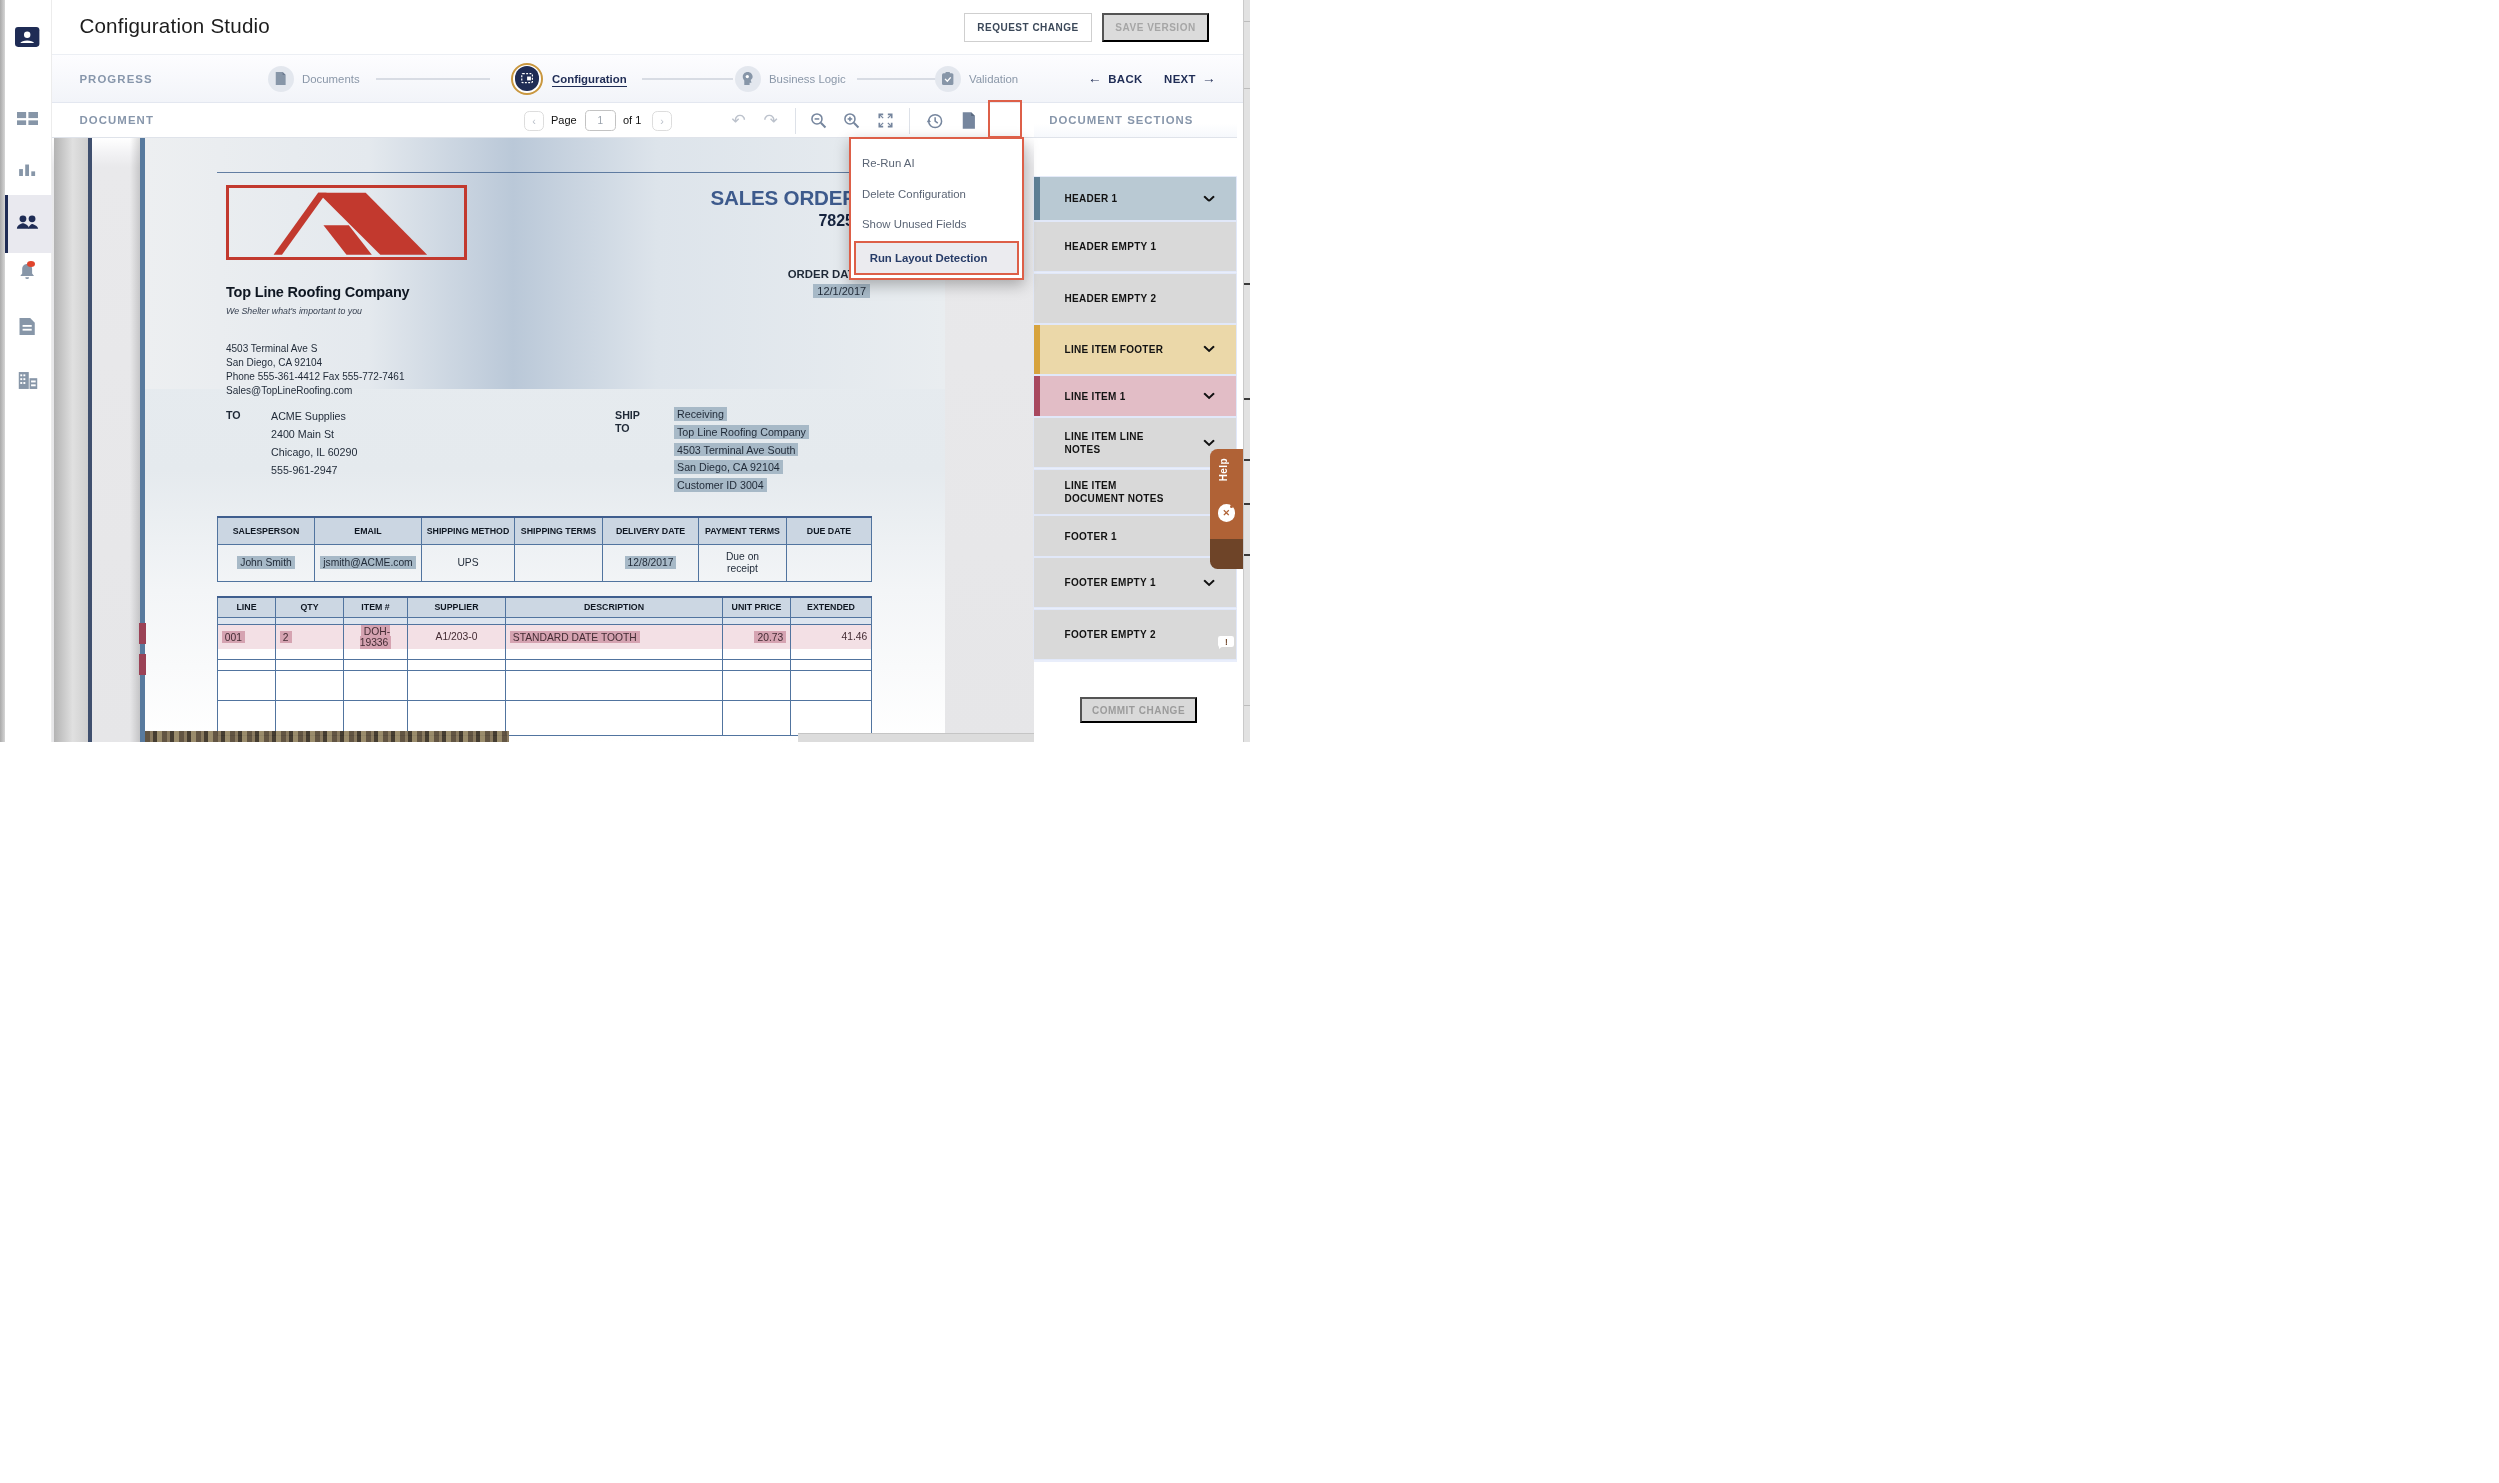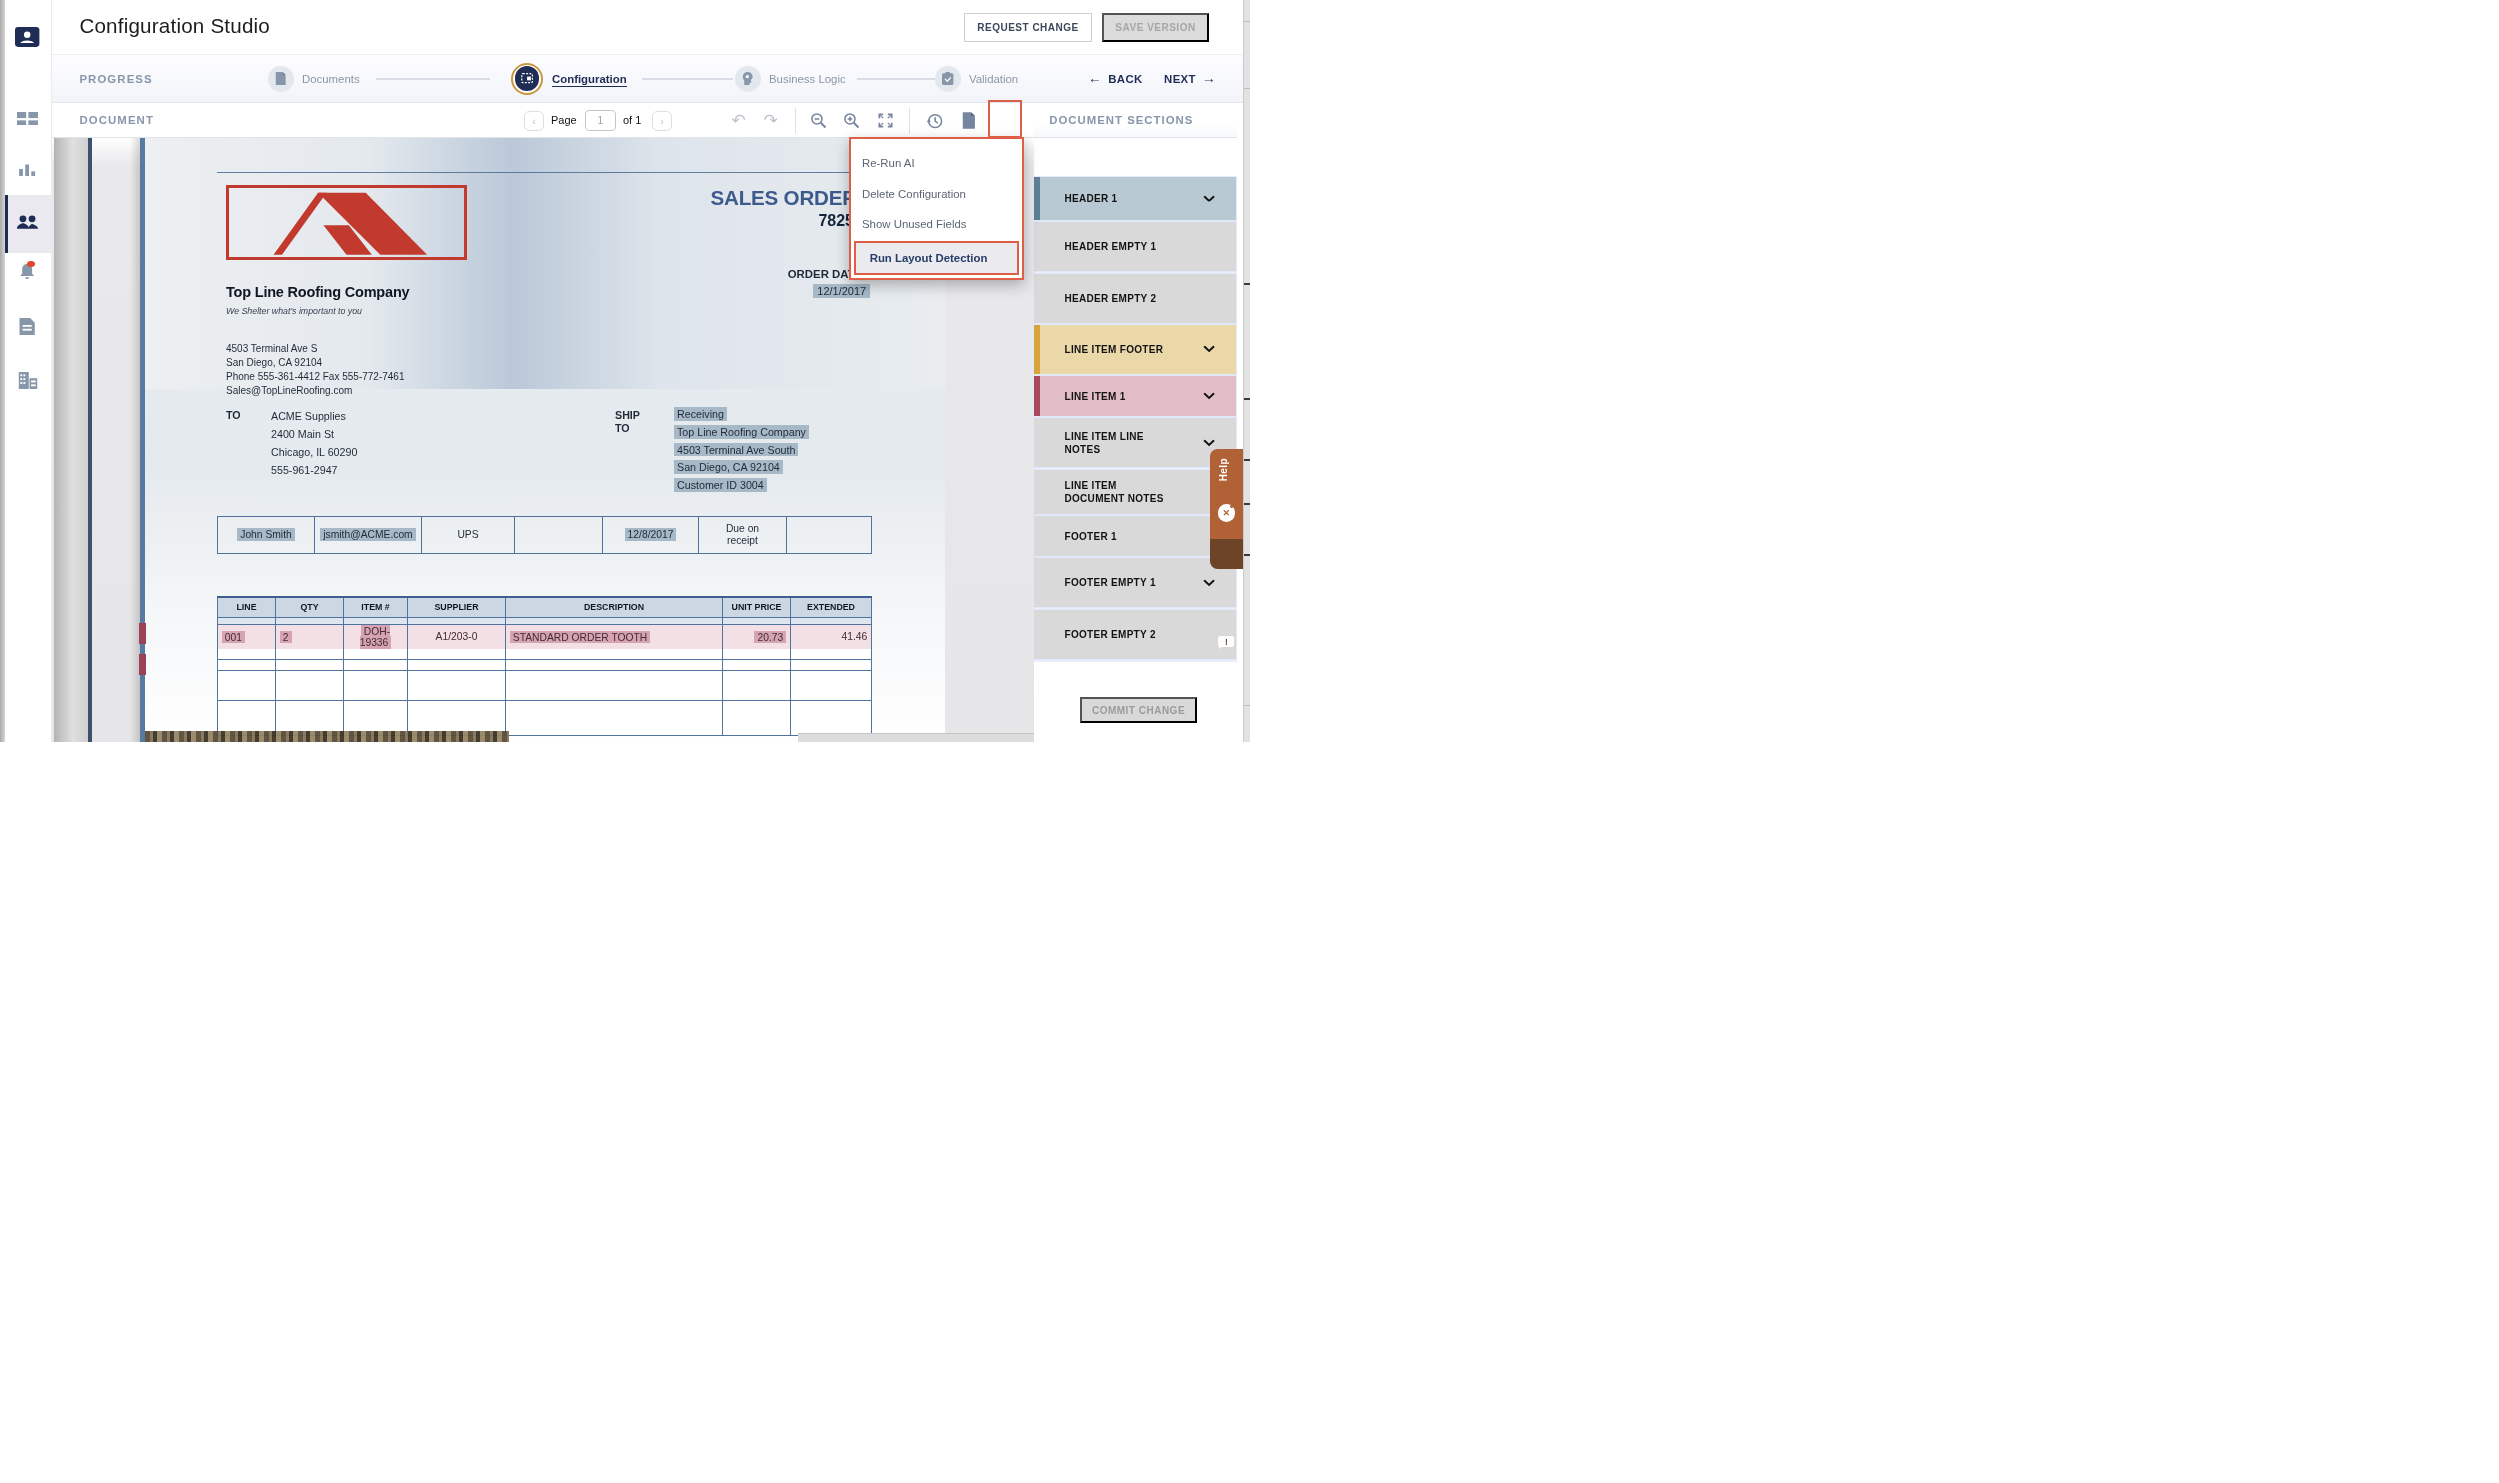--- a/index.html
+++ b/index.html
@@ -396,20 +396,29 @@
       <colgroup>
           <col style="width:97px">
           <col style="width:107px">
           <col style="width:93px">
           <col style="width:88px">
           <col style="width:96px">
           <col style="width:88px">
           <col style="width:85px">
         </colgroup>
       <tbody>
+          <tr>
+        <th>SALESPERSON</th>
+        <th>EMAIL</th>
+        <th>SHIPPING METHOD</th>
+        <th>SHIPPING TERMS</th>
+        <th>DELIVERY DATE</th>
+        <th>PAYMENT TERMS</th>
+        <th>DUE DATE</th>
+      </tr>
       <tr>
         <td><span class="hlb">John Smith</span></td>
         <td><span class="hlb">jsmith@ACME.com</span></td>
         <td>UPS</td>
         <td></td>
         <td><span class="hlb">12/8/2017</span></td>
         <td style="padding:1.5px 10.7px">Due on receipt</td>
         <td></td>
       </tr>
     </tbody>
@@ -442,21 +451,21 @@
             <td></td>
             <td></td>
             <td></td>
             <td></td>
           </tr>
       <tr class="band">
         <td class="ta-l"><span class="hlp">001</span></td>
         <td class="ta-l"><span class="hlp">2</span></td>
         <td class="ta-c"><span class="hlp">DOH-19336</span></td>
         <td class="ta-c">A1/203-0</td>
-        <td class="ta-l"><span class="hlp">STANDARD ORDER TOOTH</span></td>
+        <td class="ta-l"><span class="hlp">STANDARD DATE TOOTH</span></td>
         <td class="ta-r"><span class="hlp">20.73</span></td>
         <td class="ta-r">41.46</td>
       </tr>
       <tr class="gap">
             <td></td>
             <td></td>
             <td></td>
             <td></td>
             <td></td>
             <td></td>

